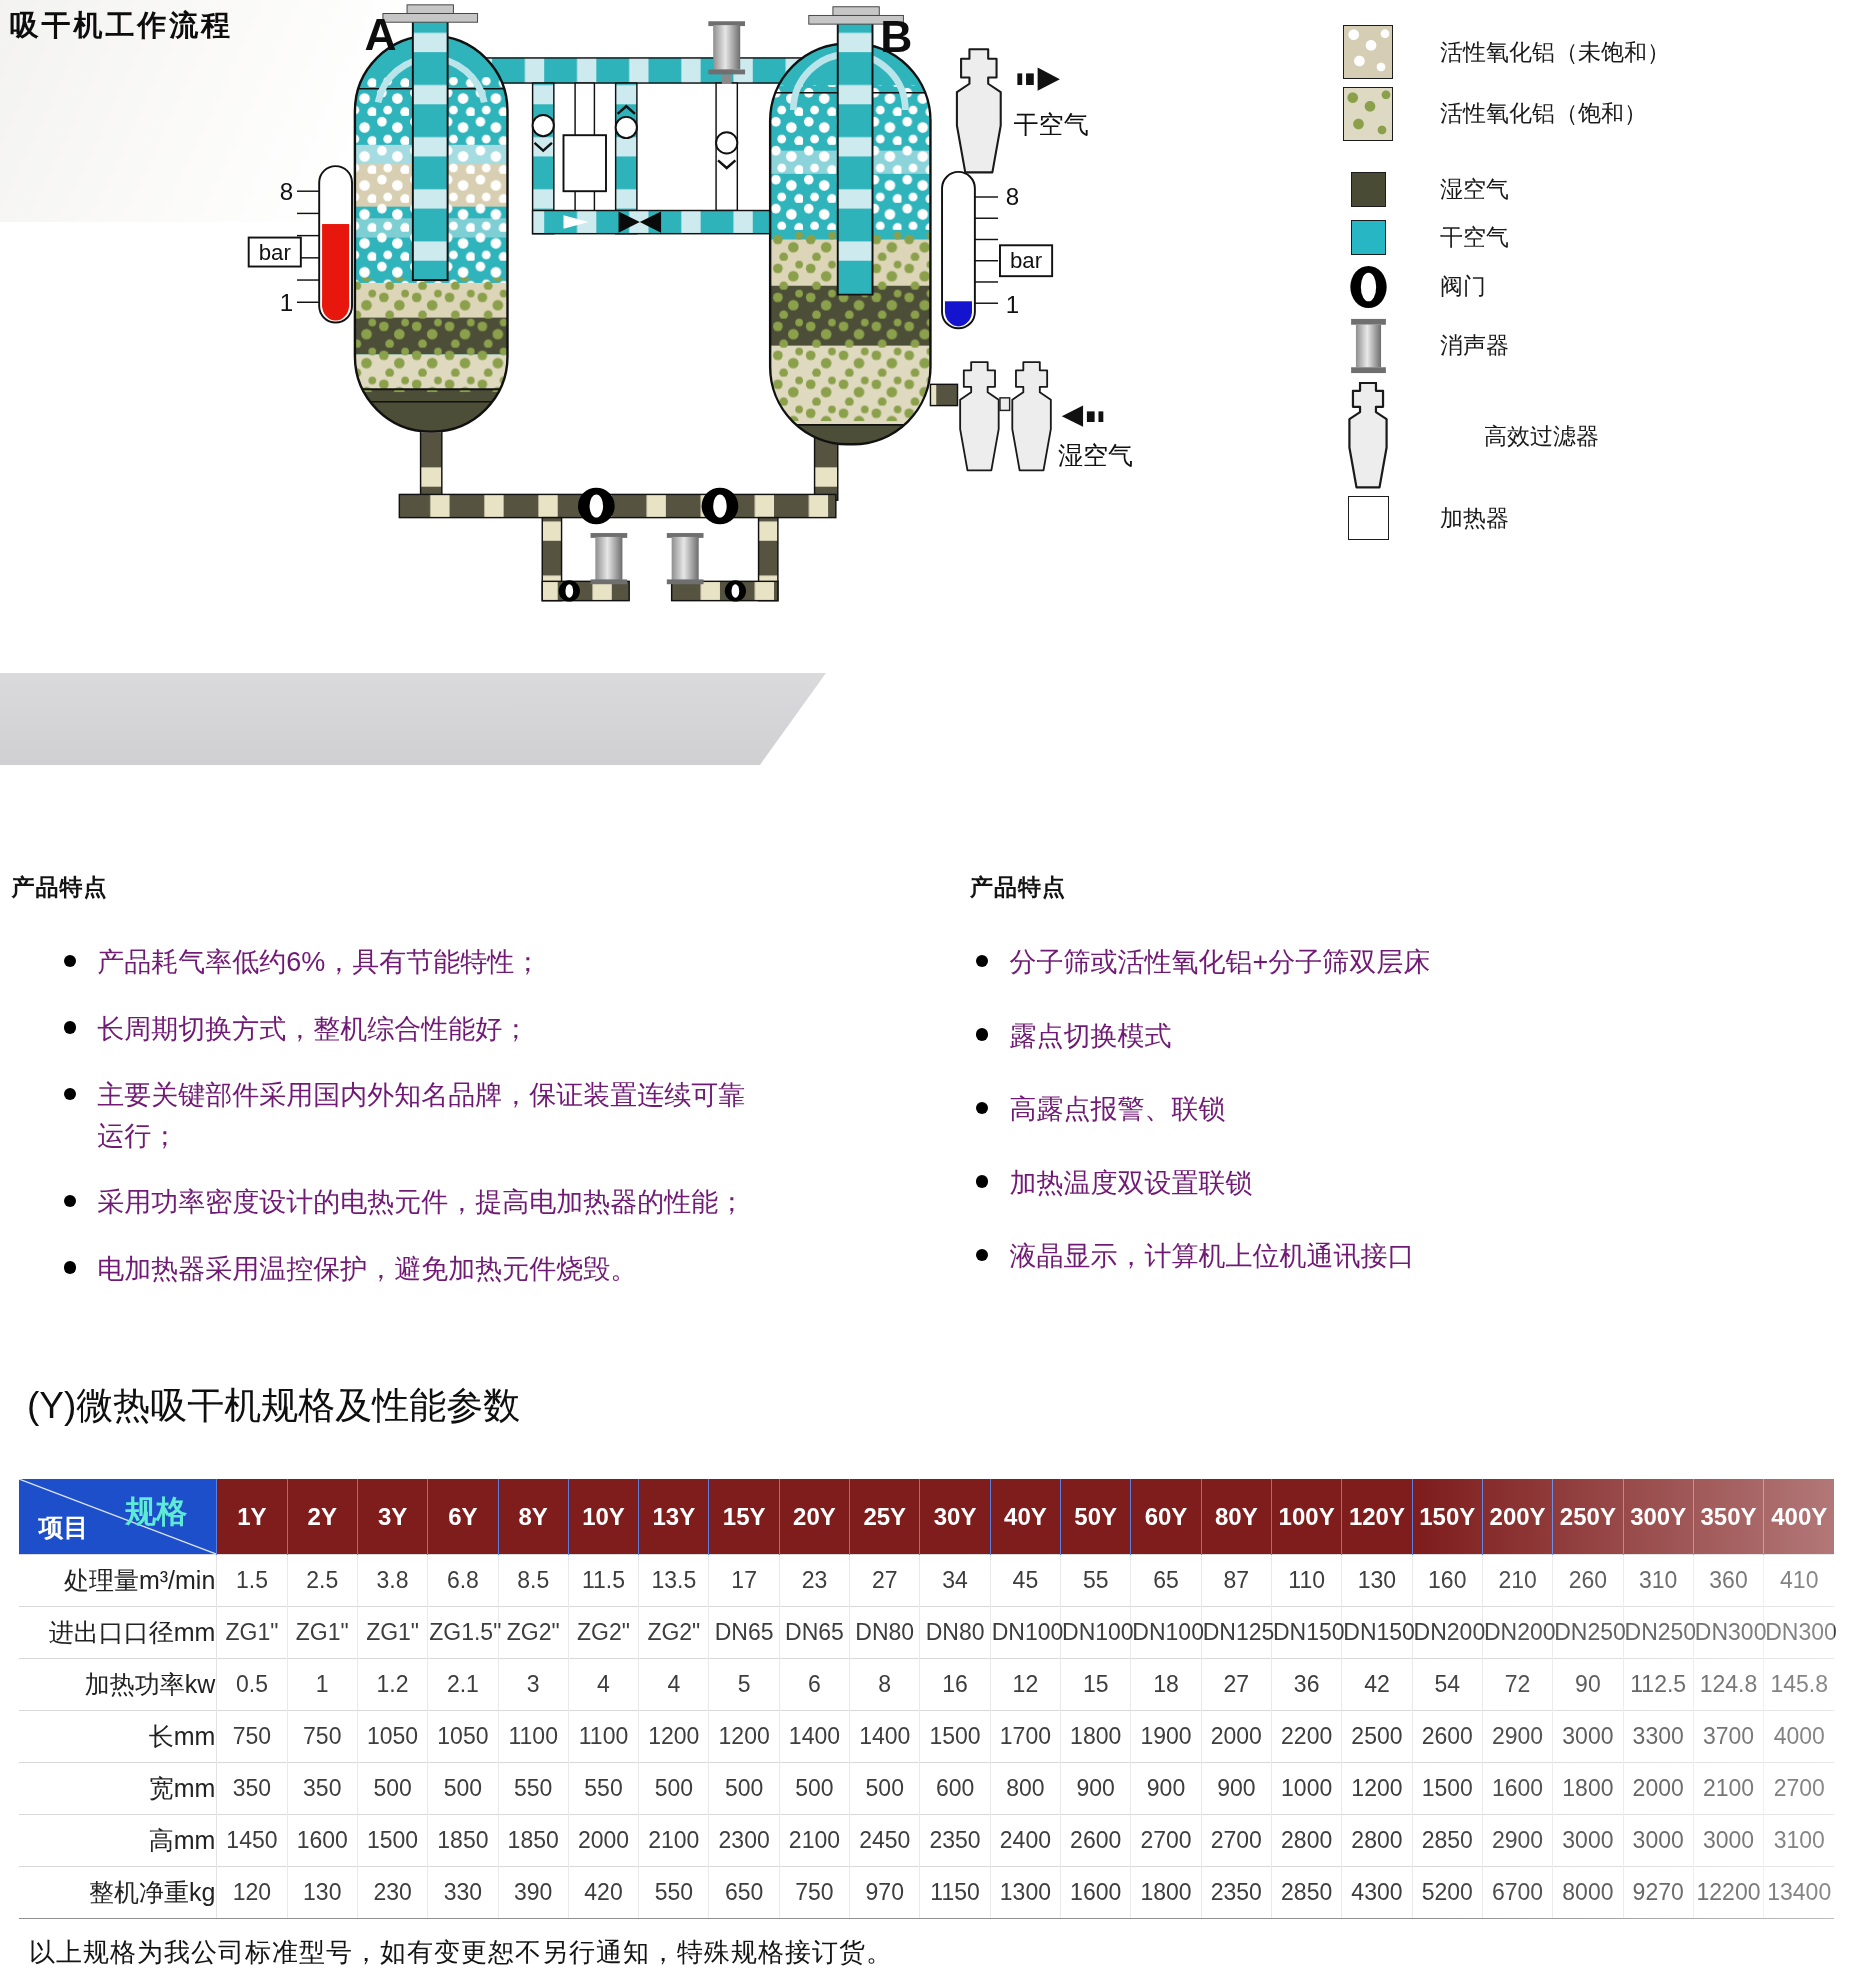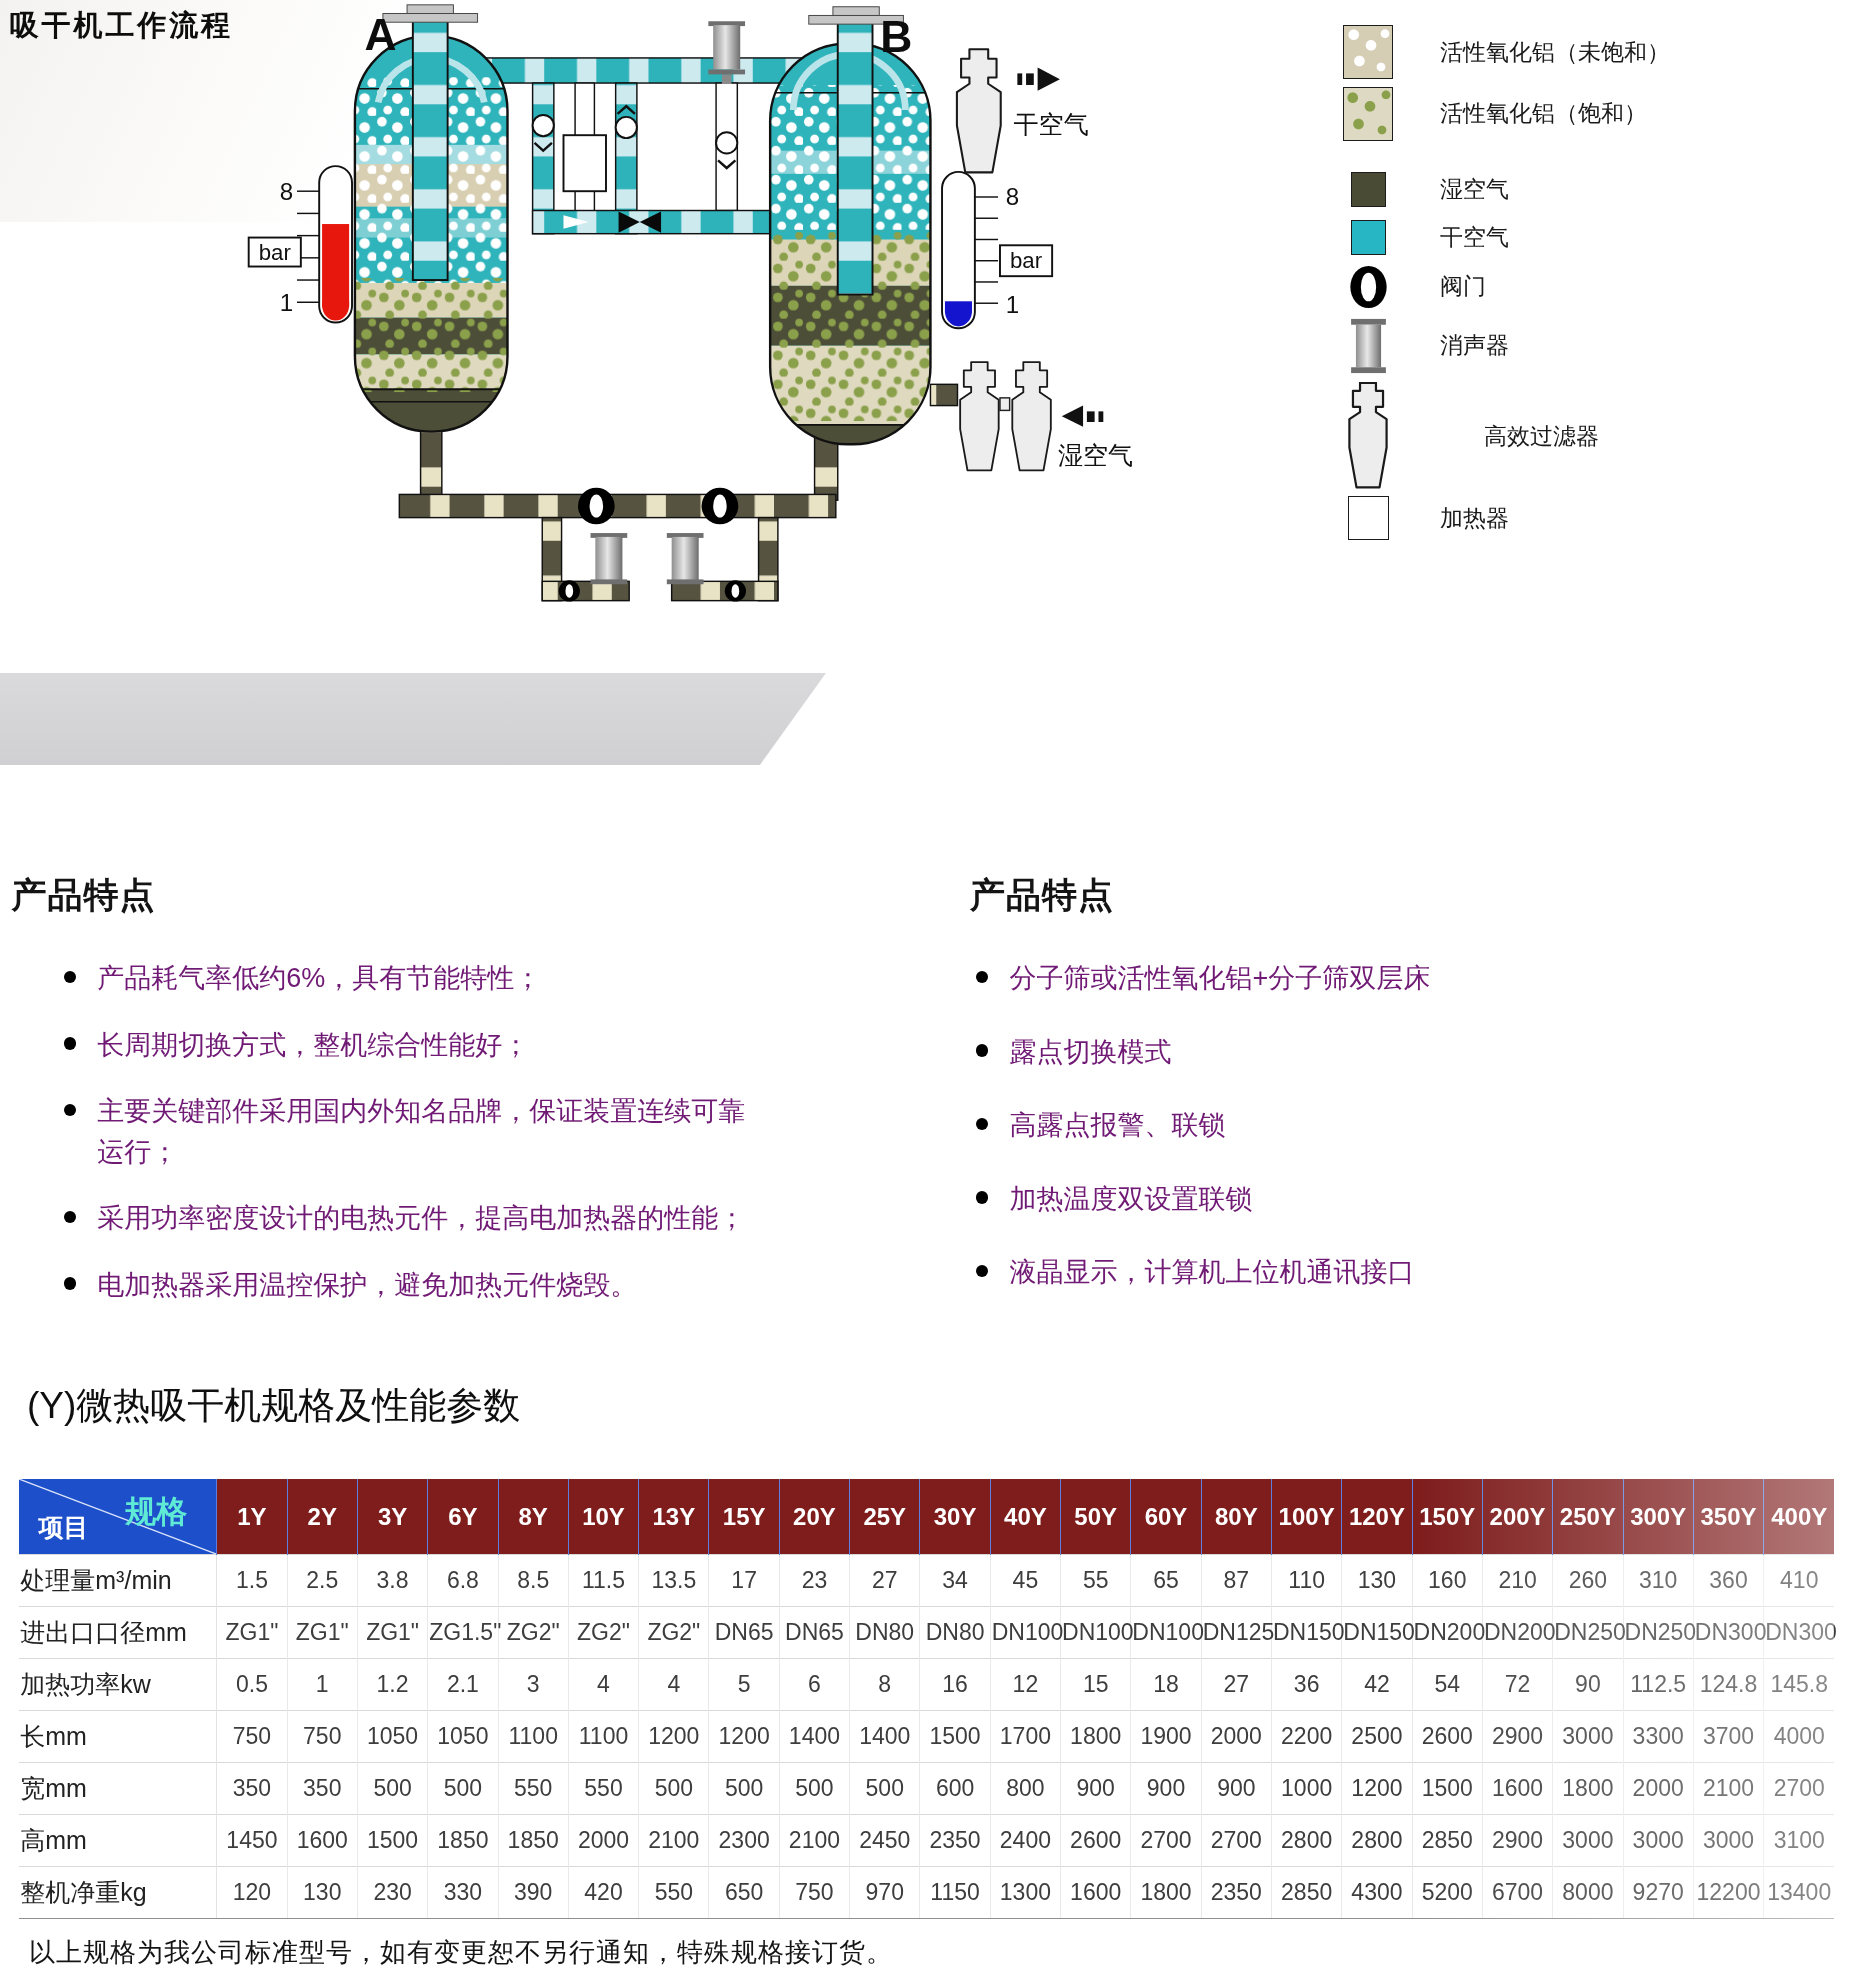--- a/index.html
+++ b/index.html
@@ -33,37 +33,37 @@
   .lr1{margin-top:0;} .lr2{margin-top:7.7px;} .lr3{margin-top:31px;} .lr4{margin-top:13.5px;}
   .lr5{margin-top:9.7px;} .lr6{margin-top:7.7px;} .lr7{margin-top:7.7px;gap:44px;} .lr8{margin-top:5.8px;}
   
   .band{position:absolute;left:0;top:673px;width:826px;height:92px;
     background:linear-gradient(to bottom,#dadadc,#d0d0d3);
     clip-path:polygon(0 0,100% 0,92% 100%,0 100%);}
   
   .features{position:absolute;top:872px;}
   .features-left{left:11.6px;width:743px;}
   .features-right{left:970px;width:869px;}
-  .features h2{margin:0 0 39px 0;font-size:35px;font-weight:600;letter-spacing:1px;color:#141414;}
+  .features h2{margin:0 0 39px 0;font-size:23px;font-weight:600;letter-spacing:1px;color:#141414;}
   .feat-item{display:flex;font-size:27px;line-height:1.5;color:#701a75;margin-bottom:26px;}
   .features-right .feat-item{margin-bottom:33px;}
   .feat-dot{flex:none;width:12.6px;height:12.6px;border-radius:50%;background:#000;margin:12.6px 21px 0 52px;}
   .features-right .feat-dot{margin-left:5.8px;}
   
   .spec-title{position:absolute;left:27px;top:1381px;font-size:37px;font-weight:500;color:#0f0f0f;text-align:right;}
   .spec-wrap{position:absolute;left:19.3px;top:1479px;width:1815px;}
   table{border-collapse:collapse;table-layout:fixed;width:100%;}
   thead th{background:#7f1d1d;color:#fff;font-size:24px;font-weight:700;height:73px;
     border-right:1px solid #5c7fe0;vertical-align:middle;}
   thead th:last-child{border-right:none;}
   th.corner{width:195px;position:relative;background:#1e4fcb;}
   .corner-svg{position:absolute;left:0;top:0;width:100%;height:100%;}
   .corner-top{position:absolute;top:11.6px;right:29px;font-size:31px;font-weight:700;color:#5eead4;}
   .corner-bottom{position:absolute;bottom:9.7px;left:19.3px;font-size:25px;font-weight:700;color:#ffffff;}
-  tbody th{font-size:25px;font-weight:400;color:#222;height:49px;text-align:left;
+  tbody th{font-size:25px;font-weight:400;color:#222;height:49px;text-align:right;
     border-top:1px solid #d9d9d9;border-right:1px solid #e3e3e3;background:#fff;}
   tbody td{font-size:23px;color:#3d3d3d;text-align:center;height:49px;
     border-top:1px solid #d9d9d9;border-right:1px solid #e9e9e9;background:#fff;}
   tbody td:last-child{border-right:none;}
   tbody tr:last-child th,tbody tr:last-child td{border-bottom:1.9px solid #8f8f8f;}
   .table-fade{position:absolute;right:0;top:0;width:415px;height:100%;pointer-events:none;
     background:linear-gradient(to right,rgba(255,255,255,0),rgba(255,255,255,.4));}
   .footer-note{position:absolute;left:29px;top:1935px;font-size:26px;color:#141414;letter-spacing:1px;}
 </style>
 </head>

